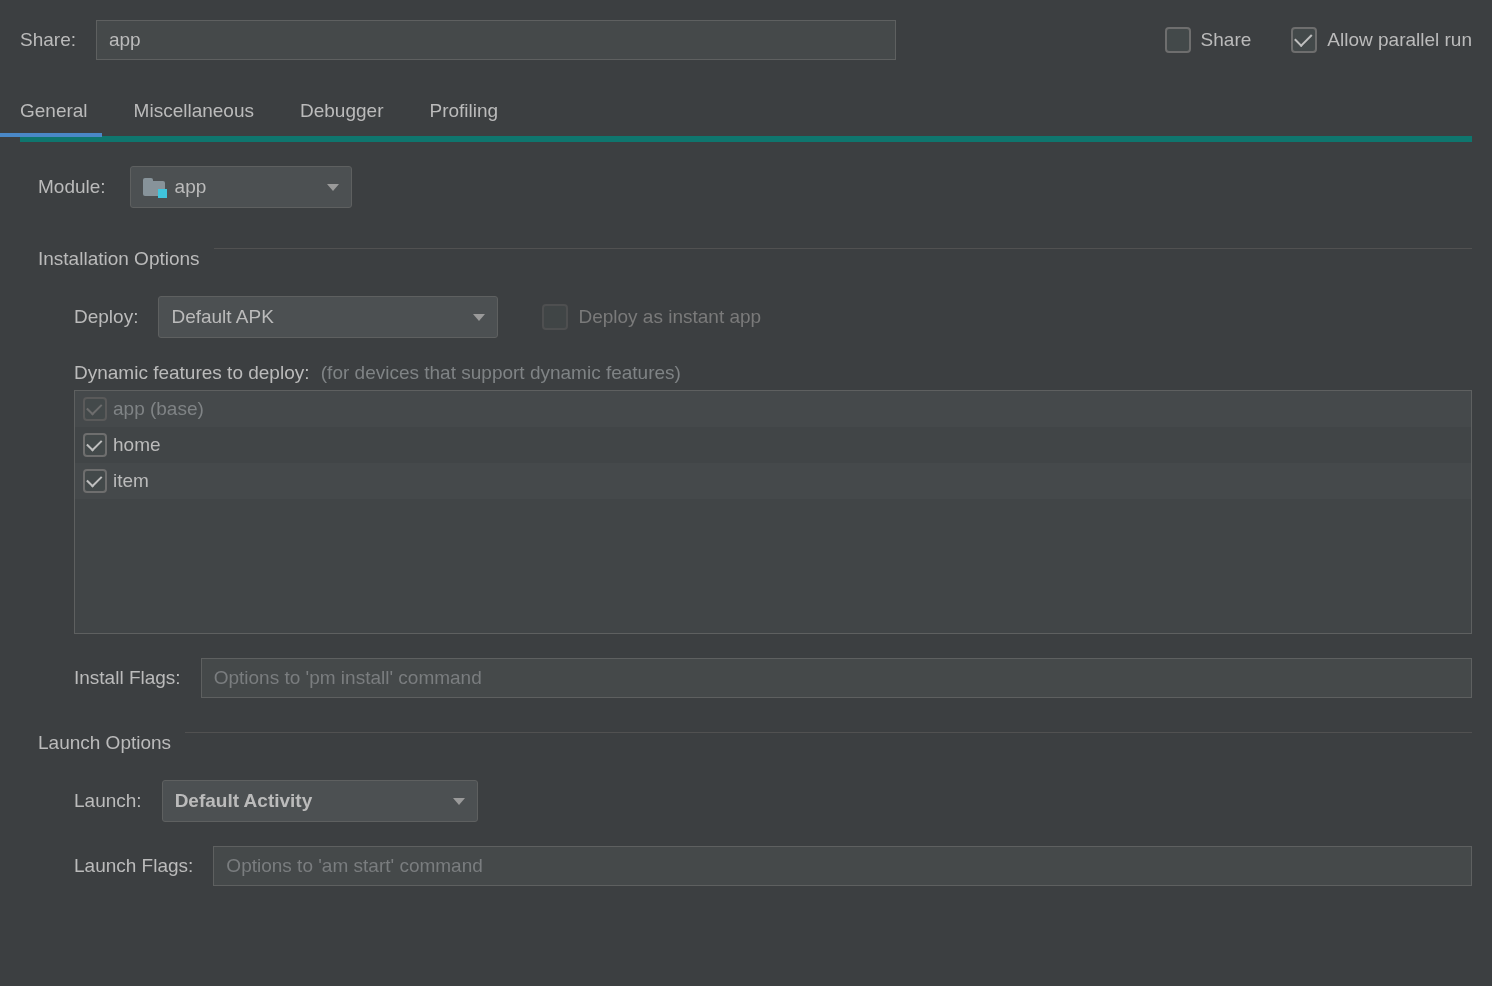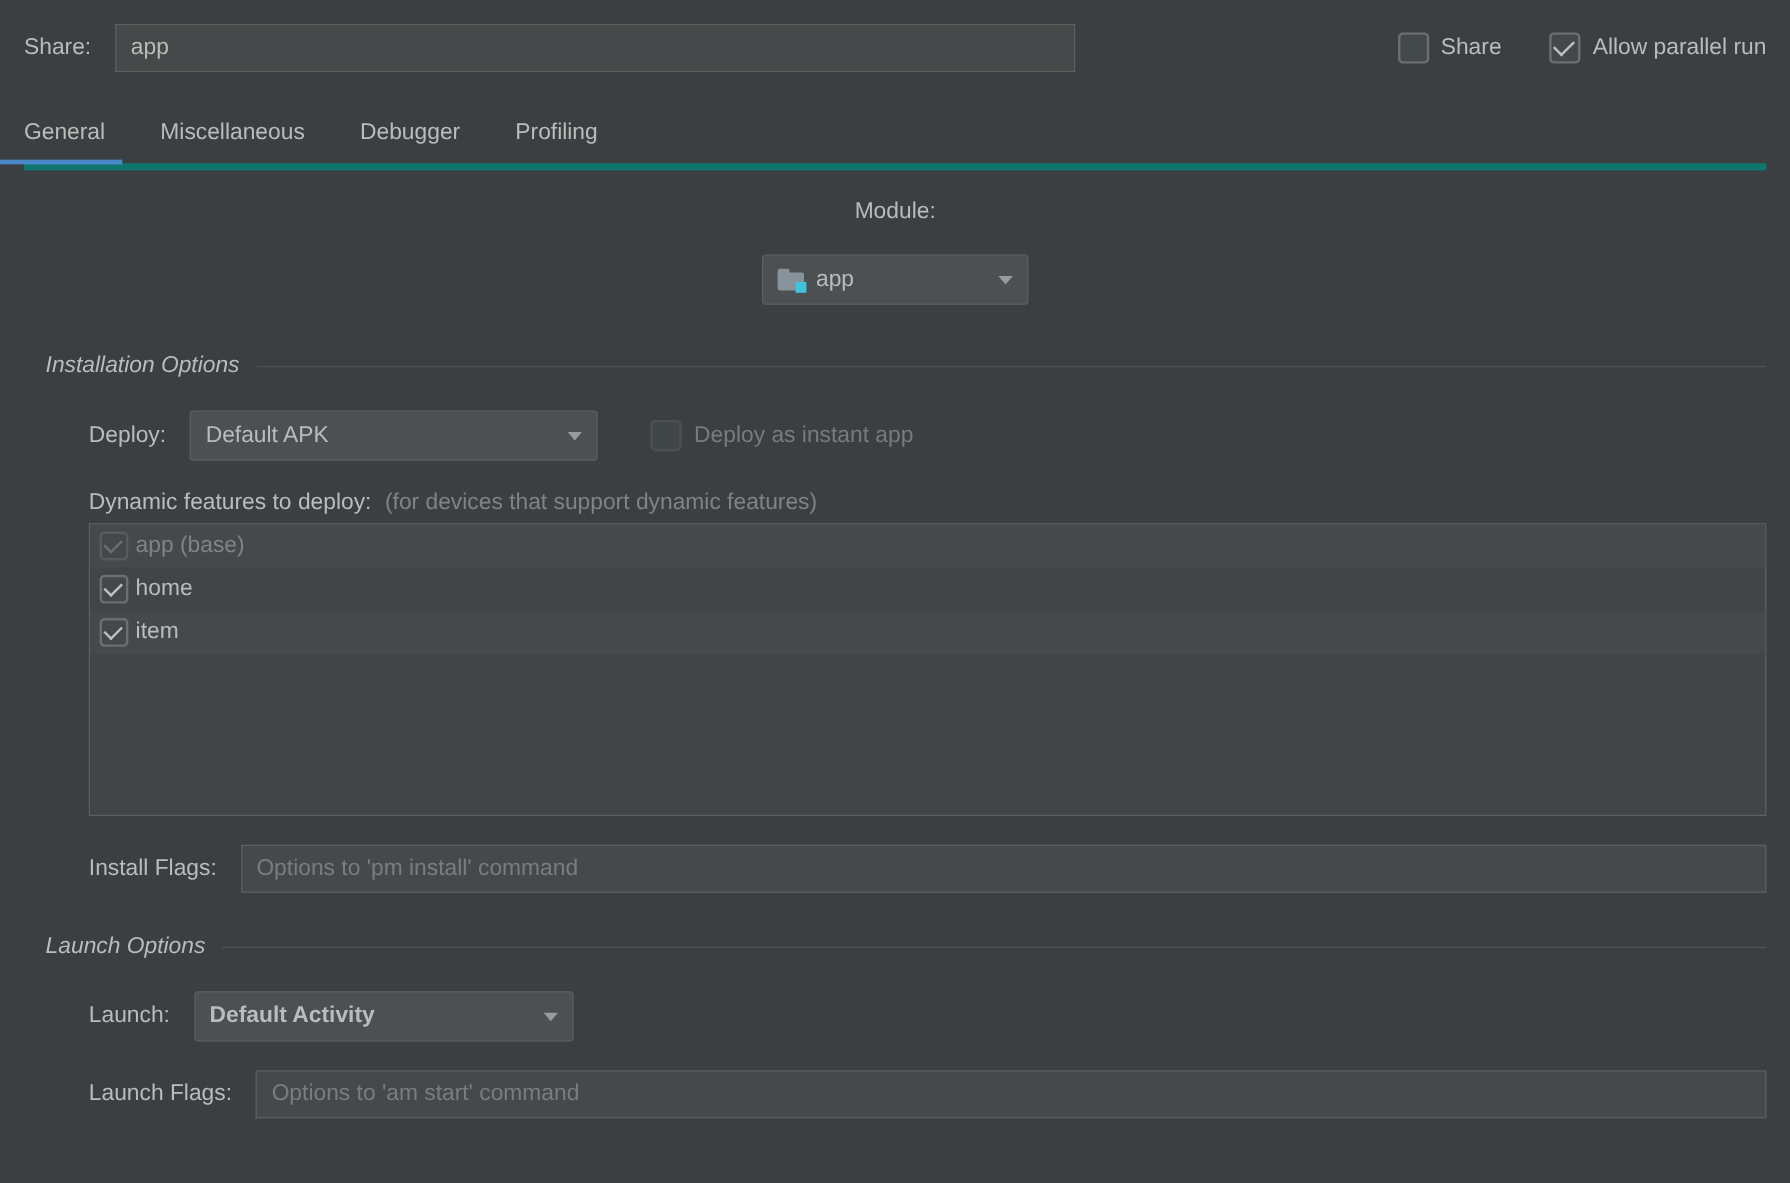--- a/index.html
+++ b/index.html
@@ -94,22 +94,22 @@
     bottom: -1px;
     height: 4px;
     background: #4a88c7;
   }
   .tab:first-child.active::after {
     left: -26px;
   }
   
   .module-row {
     gap: 24px;
+    margin-left: 18px;
     margin-bottom: 40px;
-    flex-direction: column;
   }
   .combo {
     background: #4c5052;
     border: 1px solid #5e6060;
     border-radius: 3px;
     height: 42px;
     display: inline-flex;
     align-items: center;
     padding: 0 36px 0 12px;
     position: relative;
@@ -149,24 +149,22 @@
     background: #40c4dc;
     z-index: 1;
   }
   
   .group {
     margin-left: 18px;
     margin-bottom: 34px;
   }
   .group-title-row {
     display: flex;
-    align-items: center;
     gap: 14px;
     margin-bottom: 26px;
-    font-style: italic;
   }
   .group-title-row .line {
     flex: 1;
     height: 1px;
     background: #515151;
   }
   .group-body {
     margin-left: 36px;
   }
   .form-row {

